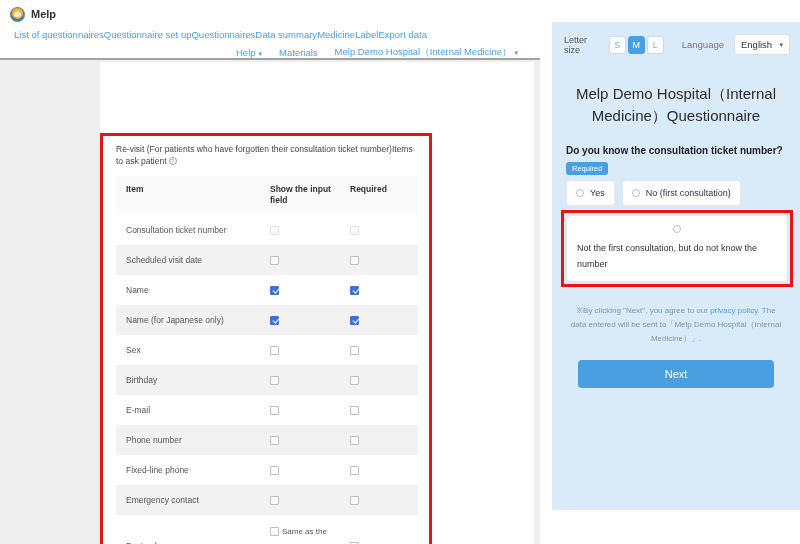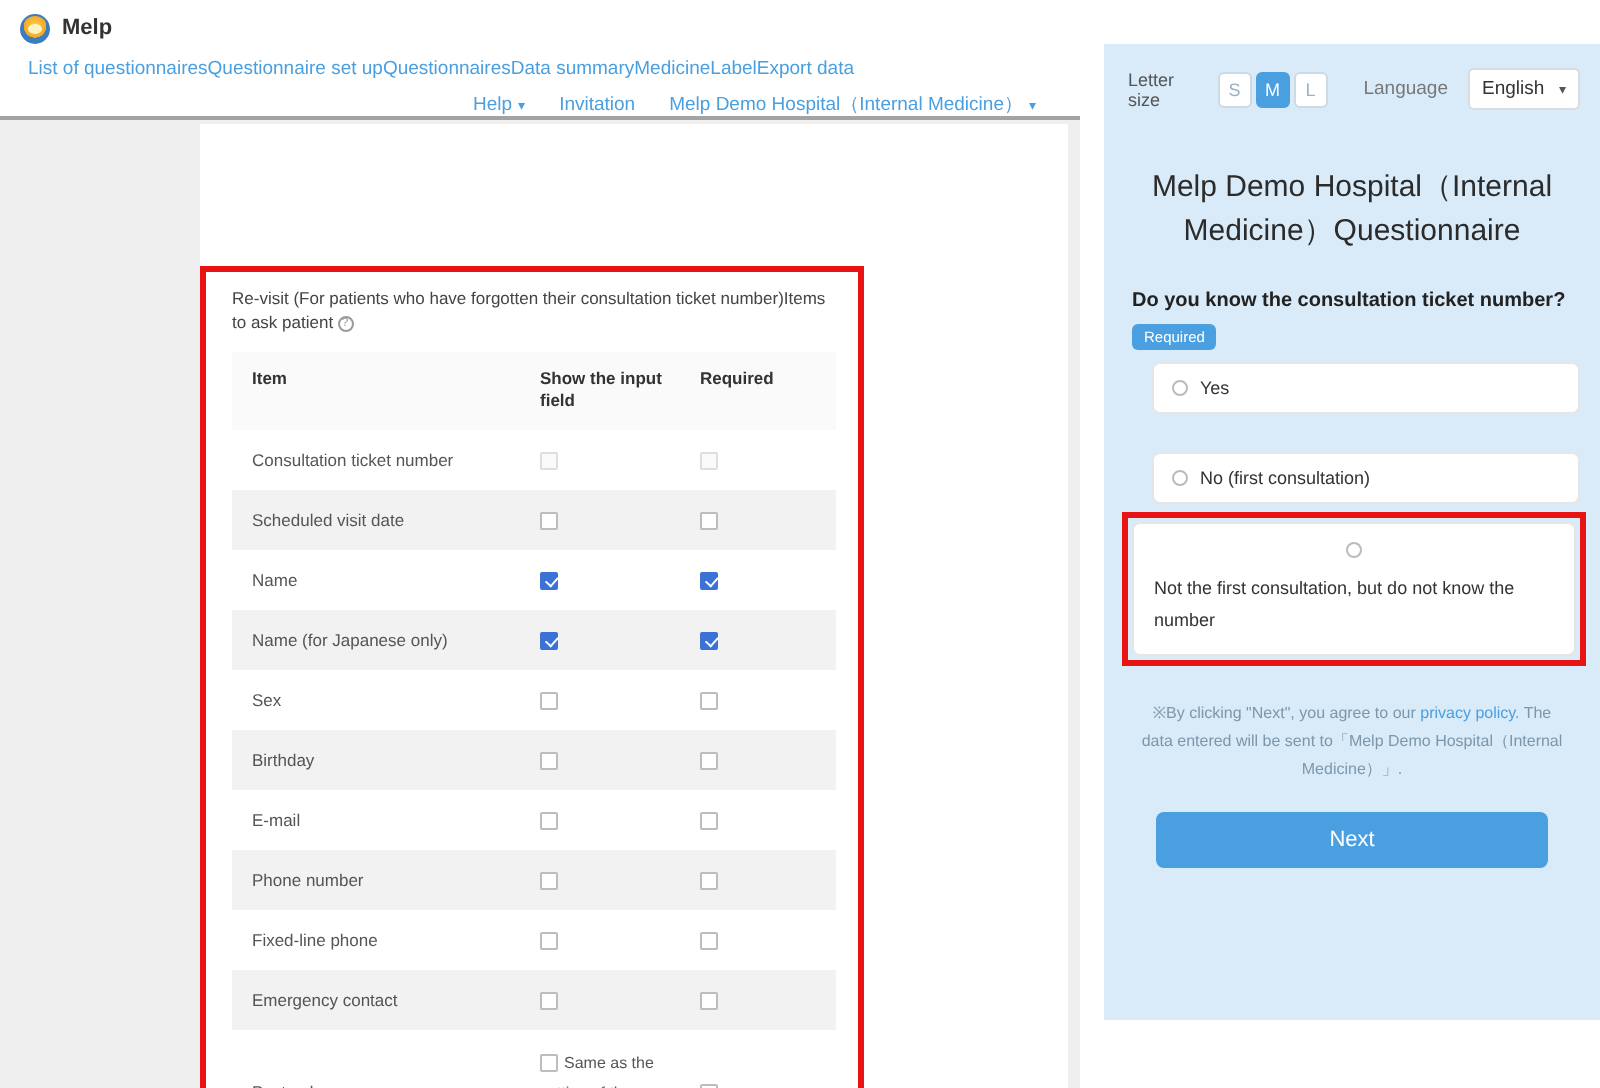--- a/index.html
+++ b/index.html
@@ -141,21 +141,21 @@
     padding: 28px 14px 0 14px;
   }
   .q-text {
     font-size: 10px; font-weight: bold; color: #222;
     padding: 18px 12px 0 14px;
   }
   .req-badge {
     display: inline-block; background: #4a9fe0; color: #fff; font-size: 7.5px;
     border-radius: 3px; padding: 2px 6px; margin: 6px 0 0 14px;
   }
-  .opt-row { display: flex; gap: 19px; padding: 5px 10px 0 24px; flex-direction: column; }
+  .opt-row { display: flex; gap: 7px; padding: 5px 10px 0 14px; }
   .opt {
     background: #fff; border: 1px solid #e6e6e6; border-radius: 4px;
     font-size: 9px; color: #333; padding: 7px 9px; display: flex;
     align-items: center; gap: 6px; cursor: pointer;
   }
   .radio {
     width: 8px; height: 8px; border: 1px solid #bbb; border-radius: 50%;
     background: #fff; flex: none;
   }
   .opt-wide-wrap { position: relative; margin: 9px 12px 0 14px; }
@@ -197,21 +197,21 @@
         <span class="nav-link">Questionnaires</span>
         <span class="nav-link">Data summary</span>
         <span class="nav-link">Medicine</span>
         <span class="nav-link">Label</span>
         <span class="nav-link">Export data</span>
       </div>
       <div class="nav-row2">
         <span class="nav-link">
           <span>Help</span><span class="caret">▾</span>
         </span>
-        <span class="nav-link">Invitation</span>
+        <span class="nav-link">Materials</span>
         <span class="nav-link">
           <span>Melp Demo Hospital（Internal Medicine）</span><span class="caret">▾</span>
         </span>
       </div>
     </div>
 
     <div class="content-area">
       <div class="white-card"></div>
 
       <div class="panel-inner">

